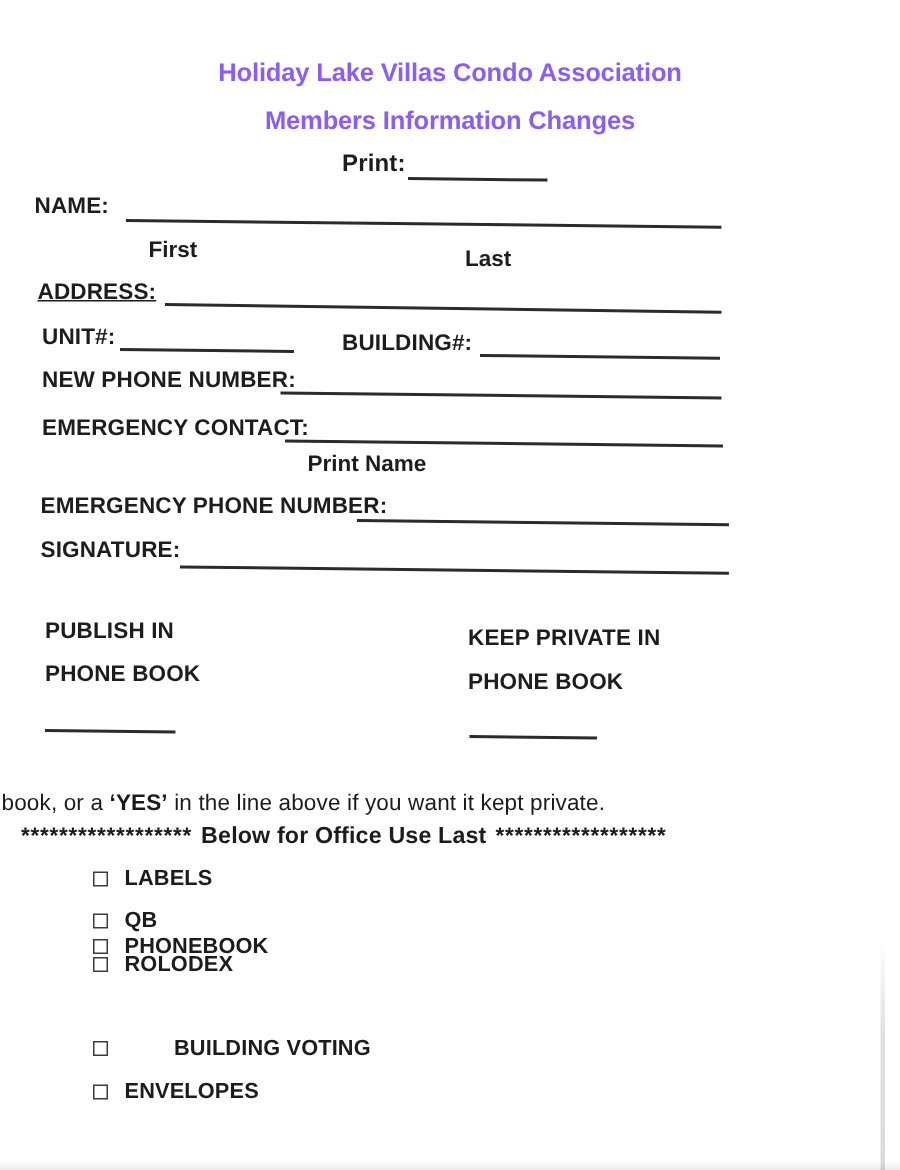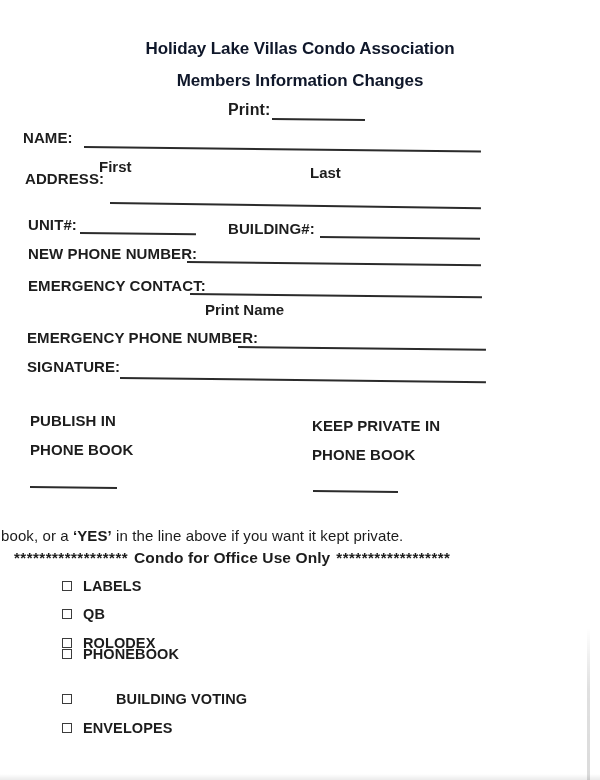--- a/index.html
+++ b/index.html
@@ -5,21 +5,21 @@
   html,body{margin:0;padding:0;background:#ffffff;}
   #page{
     position:relative;
     width:600px;height:780px;
     background:#ffffff;
     font-family:"Liberation Sans",sans-serif;
     color:#222222;
     overflow:hidden;
   }
   .abs{position:absolute;white-space:nowrap;}
-  .title{font-weight:700;font-size:17px;color:#0f172a;letter-spacing:-0.1px;}
+  .title{font-weight:700;font-size:17px;color:#8b5cf6;letter-spacing:-0.1px;}
   .centered{left:0;width:600px;text-align:center;}
   .lbl{font-weight:700;font-size:15px;color:#1d1d1d;letter-spacing:0.1px;}
   .lbl-sm{font-weight:700;font-size:15px;color:#1d1d1d;}
   .fline{
     position:absolute;
     border-top:2px solid #2b2b2b;
     transform:rotate(0.65deg);
     transform-origin:0 0;
   }
   .para{font-size:15px;font-weight:400;color:#1b1b1b;letter-spacing:0.1px;}
@@ -56,21 +56,21 @@
   <div class="abs title centered" style="top:71px;">Members Information Changes</div>
 
   <div class="abs lbl" style="left:228px;top:101px;font-size:16px;">Print:</div>
   <div class="fline" style="left:272px;top:118px;width:93px;"></div>
 
   <div class="abs lbl" style="left:23px;top:129px;">NAME:</div>
   <div class="fline" style="left:84px;top:146px;width:397px;"></div>
   <div class="abs lbl-sm" style="left:99px;top:158px;">First</div>
   <div class="abs lbl-sm" style="left:310px;top:164px;">Last</div>
 
-  <div class="abs lbl" style="left:25px;top:170px;">ADDRESS:</div>
+  <div class="abs lbl" style="left:25px;top:186px;text-decoration:underline;">ADDRESS:</div>
   <div class="fline" style="left:110px;top:202px;width:371px;transform:rotate(0.8deg);"></div>
 
   <div class="abs lbl" style="left:28px;top:216px;">UNIT#:</div>
   <div class="fline" style="left:80px;top:232px;width:116px;"></div>
   <div class="abs lbl" style="left:228px;top:220px;">BUILDING#:</div>
   <div class="fline" style="left:320px;top:236px;width:160px;"></div>
 
   <div class="abs lbl" style="left:28px;top:245px;">NEW PHONE NUMBER:</div>
   <div class="fline" style="left:187px;top:261px;width:294px;"></div>
 
@@ -86,35 +86,35 @@
 
   <div class="abs lbl" style="left:30px;top:412px;">PUBLISH IN</div>
   <div class="abs lbl" style="left:30px;top:441px;">PHONE BOOK</div>
   <div class="abs lbl" style="left:312px;top:417px;">KEEP PRIVATE IN</div>
   <div class="abs lbl" style="left:312px;top:446px;">PHONE BOOK</div>
   <div class="fline" style="left:30px;top:486px;width:87px;border-top-width:2.5px;"></div>
   <div class="fline" style="left:313px;top:490px;width:85px;border-top-width:2.5px;"></div>
 
   <div class="abs para" style="left:1px;top:527px;"><span>book, or a </span><span class="b">‘YES’</span><span> in the line above if you want it kept private.</span></div>
 
-  <div class="abs stars-row" style="left:14px;top:549px;"><span>******************</span><span class="heading">Condo for Office Use Only</span><span>******************</span></div>
+  <div class="abs stars-row" style="left:14px;top:549px;"><span>******************</span><span class="heading">Below for Office Use Last</span><span>******************</span></div>
 
   <div class="cb-row" style="left:62px;top:578px;">
     <span class="cb-box"></span>
     <span class="cb-label">LABELS</span>
   </div>
   <div class="cb-row" style="left:62px;top:606px;">
     <span class="cb-box"></span>
     <span class="cb-label">QB</span>
   </div>
   <div class="cb-row" style="left:62px;top:635px;">
     <span class="cb-box"></span>
     <span class="cb-label">ROLODEX</span>
   </div>
-  <div class="cb-row" style="left:62px;top:646px;text-align:center;">
+  <div class="cb-row" style="left:62px;top:623px;text-align:center;">
     <span class="cb-box"></span>
     <span class="cb-label">PHONEBOOK</span>
   </div>
   <div class="cb-row" style="left:62px;top:691px;gap:44px;">
     <span class="cb-box"></span>
     <span class="cb-label">BUILDING VOTING</span>
   </div>
   <div class="cb-row" style="left:62px;top:720px;">
     <span class="cb-box"></span>
     <span class="cb-label">ENVELOPES</span>

